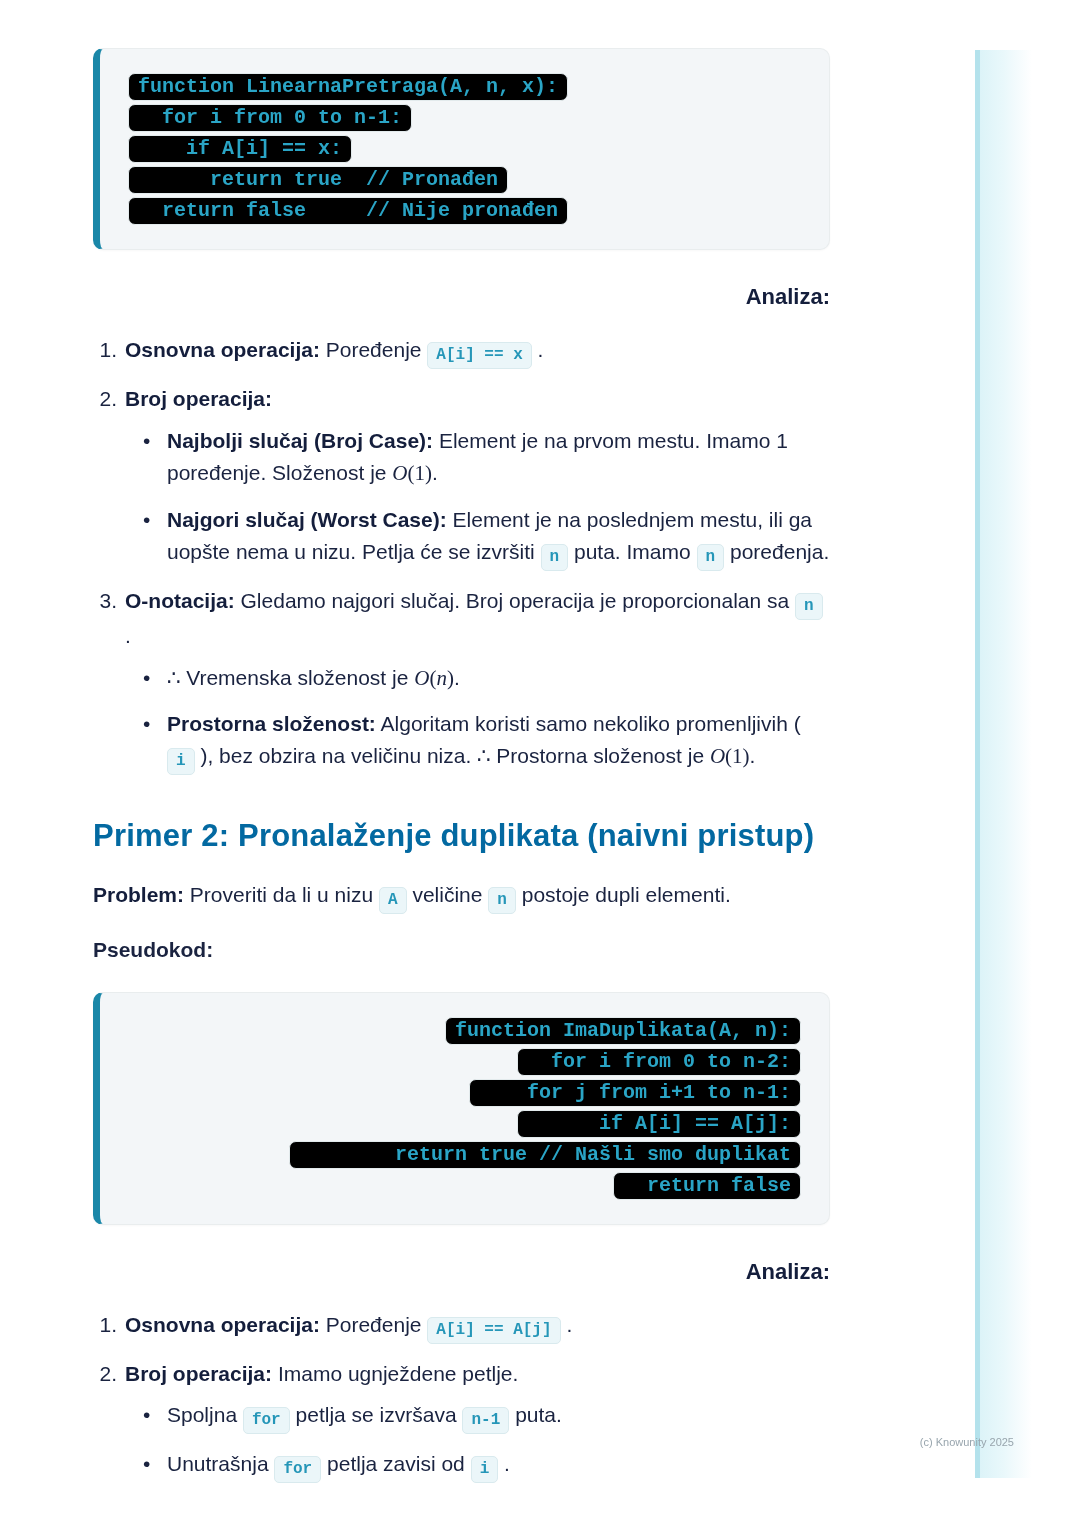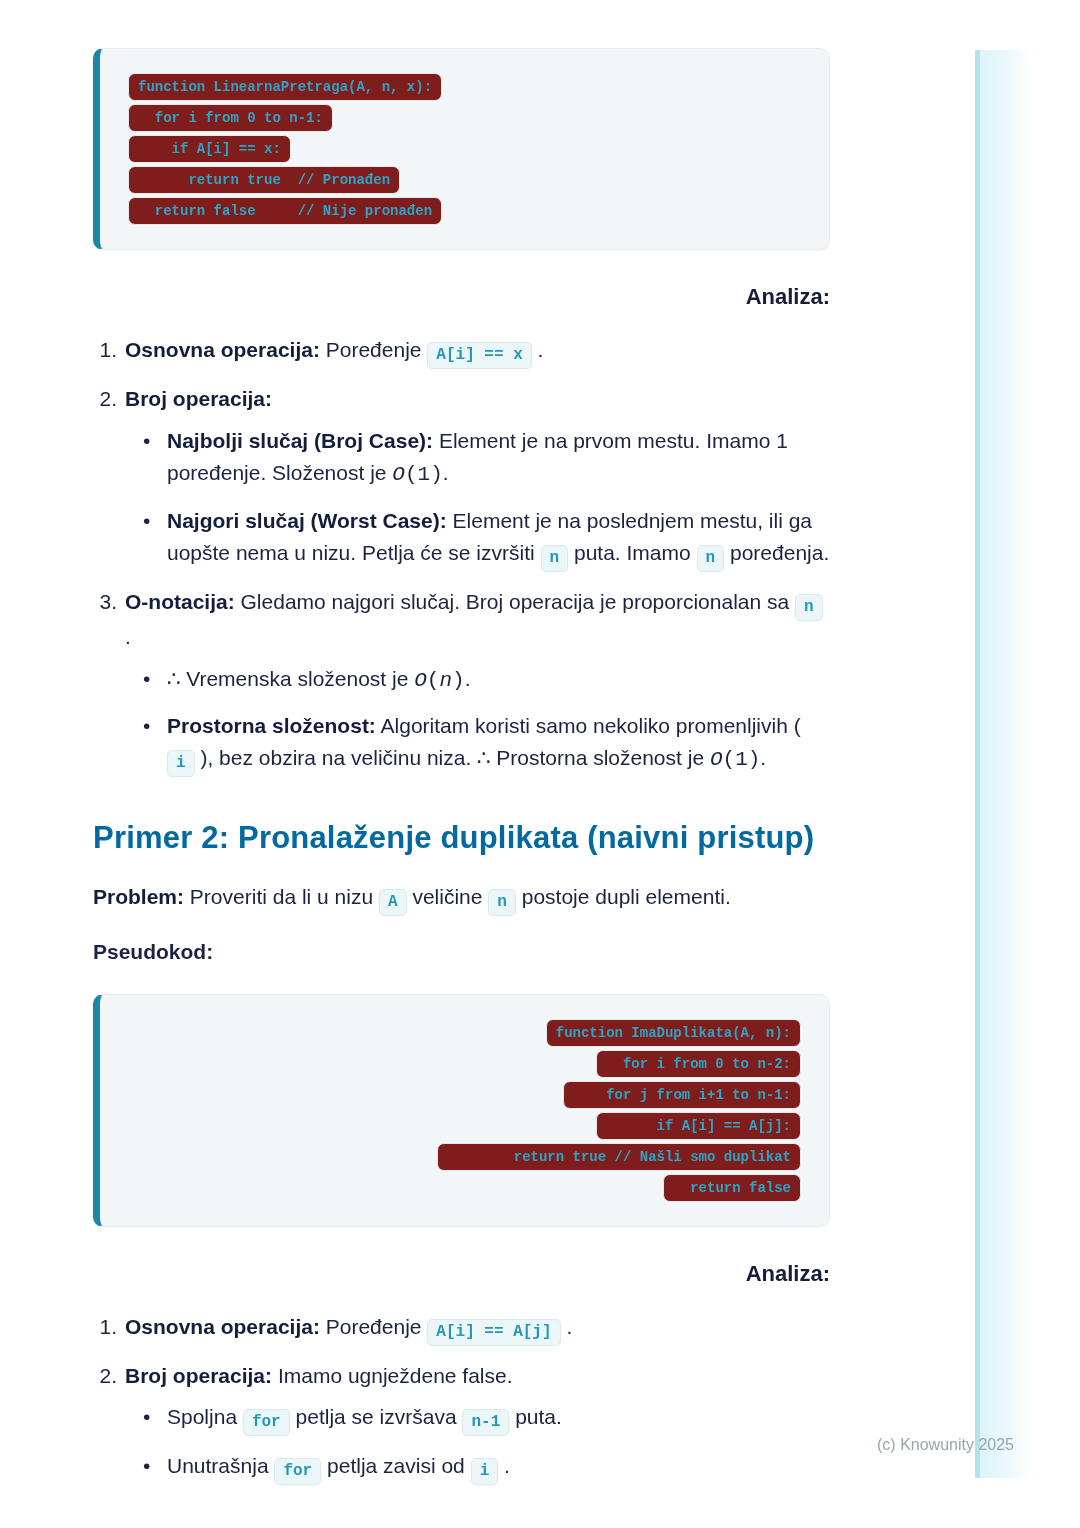--- a/index.html
+++ b/index.html
@@ -24,24 +24,24 @@
     box-shadow: 0 1px 2px rgba(0,0,0,0.03);
   }
   .cb1 { margin-top: 48px; }
   .cb2 { margin-top: 30px; text-align: right; }
   .codeline { margin-bottom: 3px; line-height: 1; }
   .codeline:last-child { margin-bottom: 0; }
   .pill {
     display: inline-block;
     font-family: "Liberation Mono", "DejaVu Sans Mono", monospace;
     font-weight: 700;
-    font-size: 14px;
+    font-size: 20px;
     line-height: 20px;
     color: #2aa5c6;
-    background: #7f1d1d;
+    background: #000000;
     border: 1px solid #e2eaec;
     border-radius: 7px;
     padding: 3px 9px;
     white-space: pre;
   }
 
   
   .subheading { font-size: 22px; font-weight: 700; color: #141e3c; margin: 34px 0 0 0; text-align: right; }
   .h2 {
     color: #0369a1;
@@ -76,38 +76,38 @@
     color: #2596b8;
     background: #ebf6f9;
     border: 1px solid #d9eaee;
     border-radius: 5px;
     padding: 3px 8px;
     vertical-align: -2px;
     margin-top: 6px;
   }
 
   
-  .math { font-family: Liberation Mono, monospace; font-size: 21px; white-space: nowrap; }
+  .math { font-family: Liberation Serif, serif; font-size: 21px; white-space: nowrap; }
   .math .var { font-style: italic; }
 
   
   .sidebar {
     position: absolute;
     top: 50px; right: 48px;
     width: 57px; height: 1428px;
     background: linear-gradient(90deg, #dcf3f8 0%, #e9f8fb 45%, #ffffff 100%);
     border-left: 5px solid #b4e2ec;
     z-index: 1;
   }
 
   
   .watermark {
     position: absolute;
     top: 1436px; right: 66px;
-    font-size: 16px;
+    font-size: 11px;
     color: #98a5ad;
     z-index: 2;
     white-space: nowrap;
   }
 </style>
 </head>
 <body>
 
 <div class="page">
 
@@ -230,21 +230,21 @@
           <span>Poređenje</span>
           <span class="chip">A[i] == A[j]</span>
           <span>.</span>
         </div>
       </div>
 
       <div class="oli">
         <span class="num">2.</span>
         <div class="licontent">
           <span class="b">Broj operacija:</span>
-          <span>Imamo ugnježdene false.</span>
+          <span>Imamo ugnježdene petlje.</span>
           <div class="ulist">
             <div class="uli">
               <span class="dot"></span>
               <div class="licontent">
                 <span>Spoljna</span>
                 <span class="chip">for</span>
                 <span>petlja se izvršava</span>
                 <span class="chip">n-1</span>
                 <span>puta.</span>
               </div>

